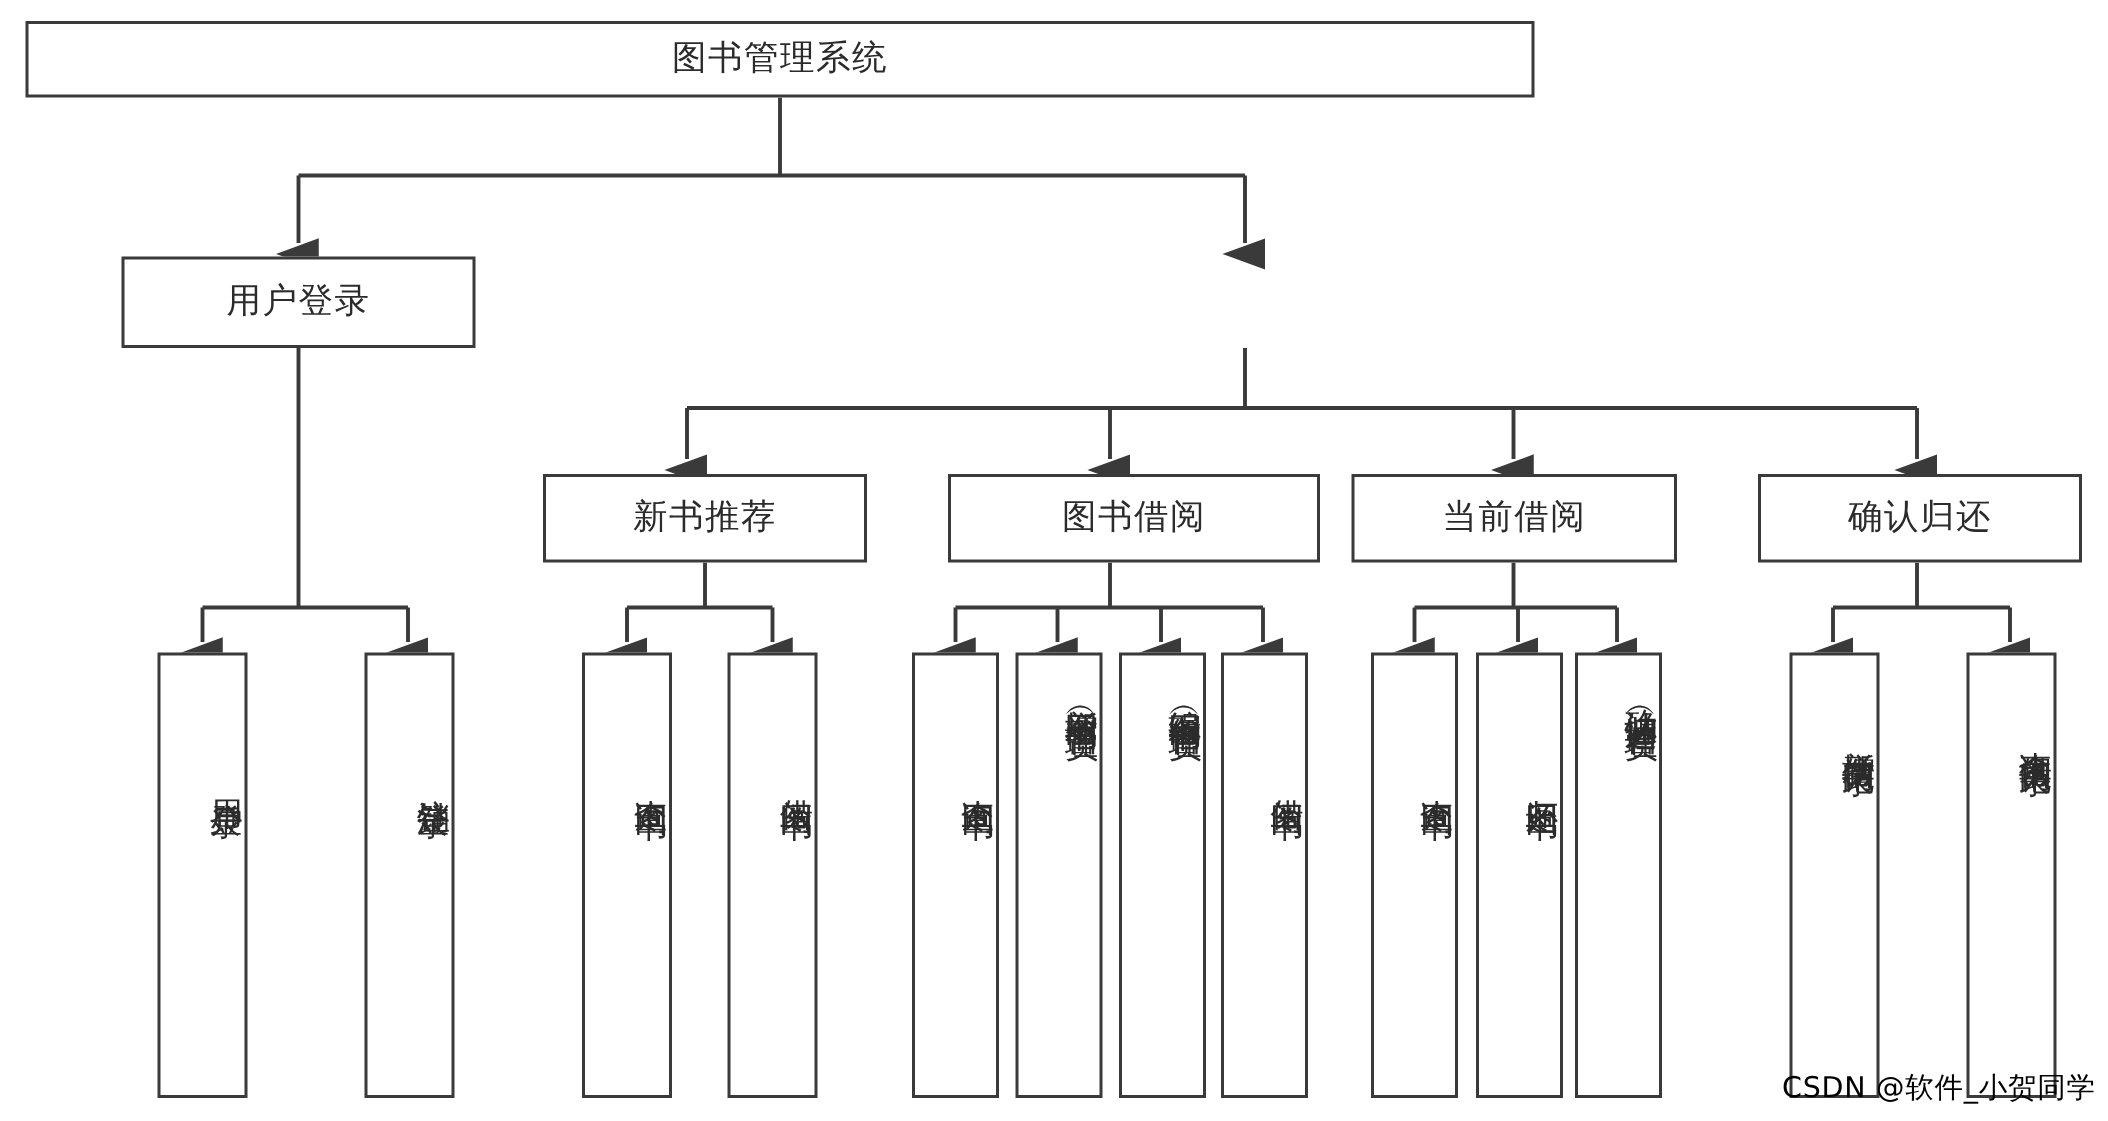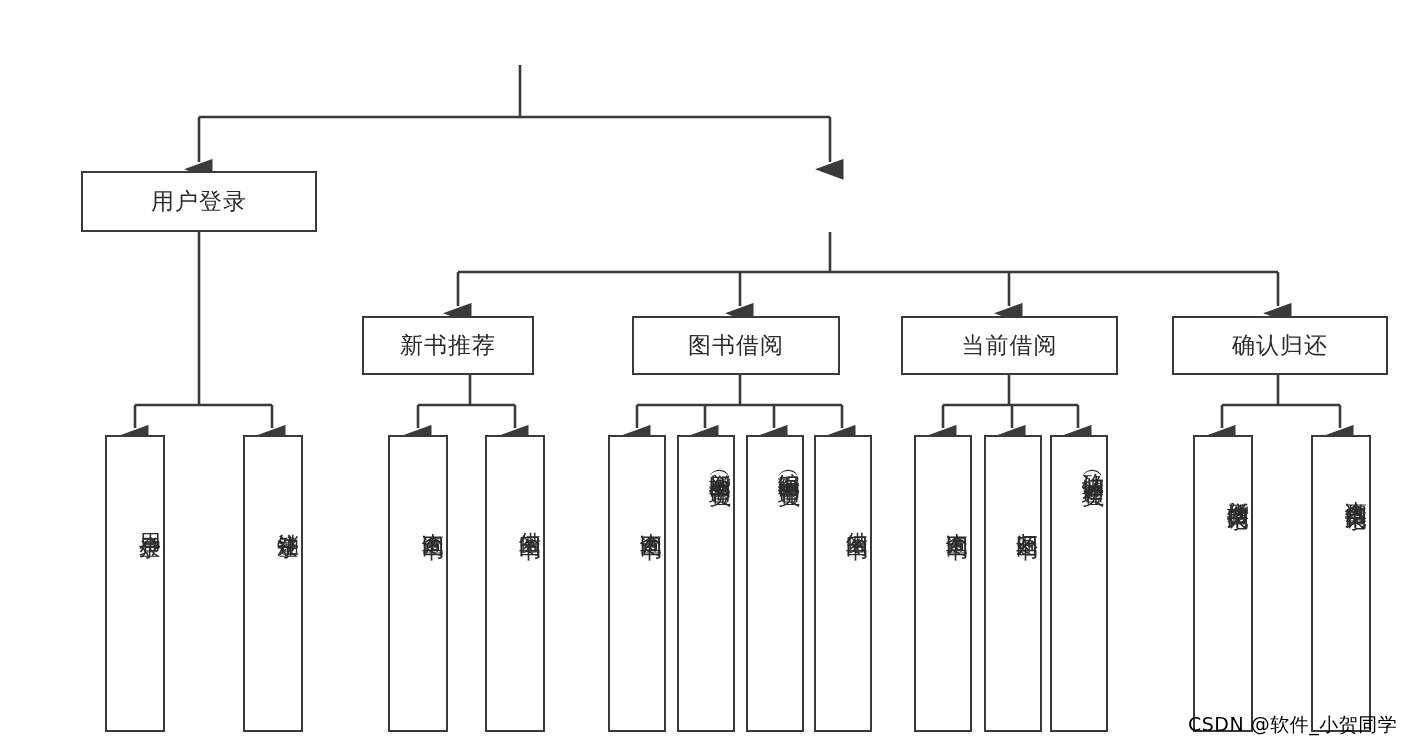--- a/index.html
+++ b/index.html
@@ -123,29 +123,32 @@
       <path d="M 1012 405 L 1012 428" marker-end="url(#arrow)"></path>
       <path d="M 1078 405 L 1078 428" marker-end="url(#arrow)"></path>
 
       <path d="M 1278 375 L 1278 405"></path>
       <path d="M 1222 405 L 1340 405"></path>
       <path d="M 1222 405 L 1222 428" marker-end="url(#arrow)"></path>
       <path d="M 1340 405 L 1340 428" marker-end="url(#arrow)"></path>
     </g>
   </svg>
 
+  <div class="node node-h" style="left:17px; top:14px; width:1006px; height:51px;">
+    <span>图书管理系统</span>
+  </div>
 
   <div class="node node-h" style="left:81px; top:171px; width:236px; height:61px;">
     <span>用户登录</span>
   </div>
 
-  <div class="node node-h" style="left:362px; top:316px; width:172px; height:59px;">
+  <div class="node node-h" style="left:362px; top:316px; width:216px; height:59px;">
     <span>新书推荐</span>
   </div>
-  <div class="node node-h" style="left:632px; top:316px; width:208px; height:59px;">
+  <div class="node node-h" style="left:632px; top:316px; width:248px; height:59px;">
     <span>图书借阅</span>
   </div>
   <div class="node node-h" style="left:901px; top:316px; width:217px; height:59px;">
     <span>当前借阅</span>
   </div>
   <div class="node node-h" style="left:1172px; top:316px; width:216px; height:59px;">
     <span>确认归还</span>
   </div>
 
   <div class="node node-v pad" style="left:105px; top:435px; width:60px; height:297px;">

